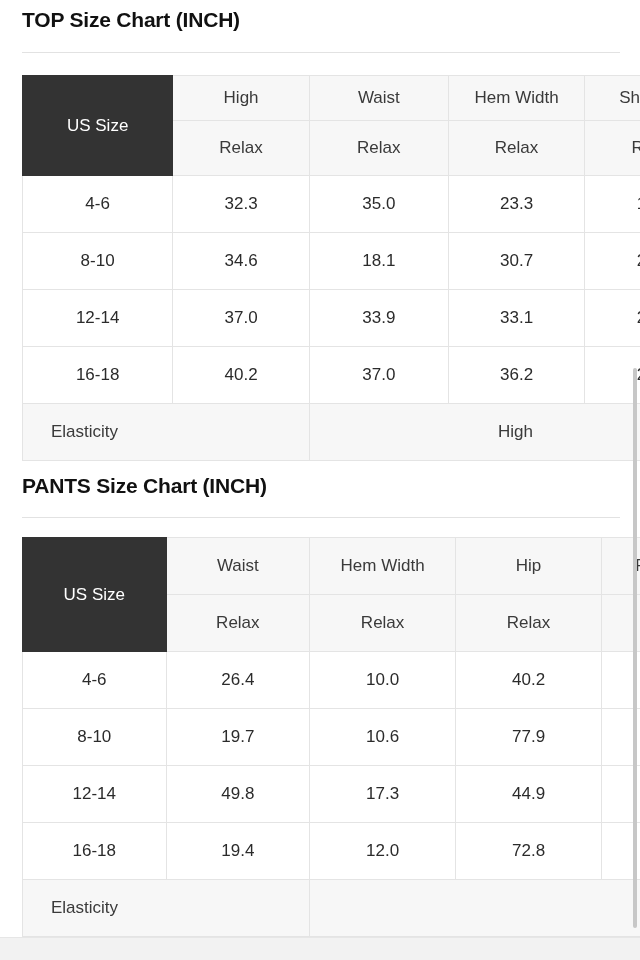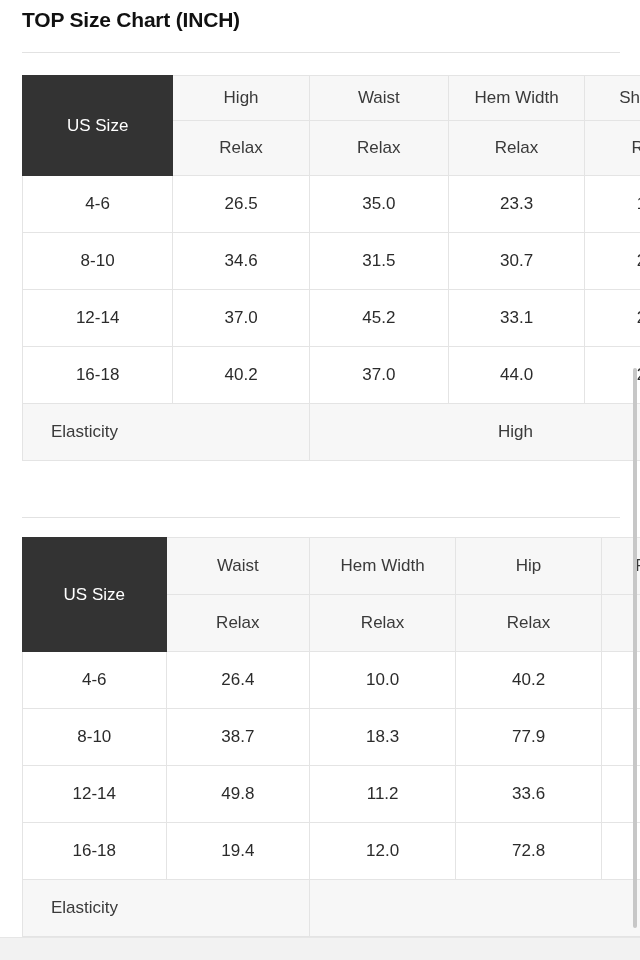--- a/index.html
+++ b/index.html
@@ -187,53 +187,54 @@
         <td class="hdr-cell">Shoulder</td>
       </tr>
       <tr>
         <td class="sub-cell">Relax</td>
         <td class="sub-cell">Relax</td>
         <td class="sub-cell">Relax</td>
         <td class="sub-cell">Relax</td>
       </tr>
       <tr>
         <td class="data-cell">4-6</td>
-        <td class="data-cell">26.5</td>
+        <td class="data-cell">32.3</td>
         <td class="data-cell">35.0</td>
         <td class="data-cell">23.3</td>
         <td class="data-cell">19.3</td>
       </tr>
       <tr>
         <td class="data-cell">8-10</td>
         <td class="data-cell">34.6</td>
-        <td class="data-cell">31.5</td>
+        <td class="data-cell">18.1</td>
         <td class="data-cell">30.7</td>
         <td class="data-cell">20.5</td>
       </tr>
       <tr>
         <td class="data-cell">12-14</td>
         <td class="data-cell">37.0</td>
-        <td class="data-cell">45.2</td>
+        <td class="data-cell">33.9</td>
         <td class="data-cell">33.1</td>
         <td class="data-cell">21.7</td>
       </tr>
       <tr>
         <td class="data-cell">16-18</td>
         <td class="data-cell">40.2</td>
         <td class="data-cell">37.0</td>
-        <td class="data-cell">44.0</td>
+        <td class="data-cell">36.2</td>
         <td class="data-cell">23.2</td>
       </tr>
       <tr>
         <td class="elas-label" colspan="2">Elasticity</td>
         <td class="elas-value" colspan="3">High</td>
       </tr>
     </tbody>
   </table>
 
+  <h1 class="section-title title-pants">PANTS Size Chart (INCH)</h1>
   <div class="rule rule-pants"></div>
 
   <table id="pants-table" class="size-table">
     <colgroup>
       <col style="width:120px">
       <col style="width:120px">
       <col style="width:122px">
       <col style="width:122px">
       <col style="width:122px">
     </colgroup>
@@ -253,30 +254,30 @@
       </tr>
       <tr>
         <td class="data-cell">4-6</td>
         <td class="data-cell">26.4</td>
         <td class="data-cell">10.0</td>
         <td class="data-cell">40.2</td>
         <td class="data-cell">12.1</td>
       </tr>
       <tr>
         <td class="data-cell">8-10</td>
-        <td class="data-cell">38.7</td>
-        <td class="data-cell">18.3</td>
+        <td class="data-cell">19.7</td>
+        <td class="data-cell">10.6</td>
         <td class="data-cell">77.9</td>
         <td class="data-cell">12.4</td>
       </tr>
       <tr>
         <td class="data-cell">12-14</td>
         <td class="data-cell">49.8</td>
-        <td class="data-cell">11.2</td>
-        <td class="data-cell">33.6</td>
+        <td class="data-cell">17.3</td>
+        <td class="data-cell">44.9</td>
         <td class="data-cell">12.7</td>
       </tr>
       <tr>
         <td class="data-cell">16-18</td>
         <td class="data-cell">19.4</td>
         <td class="data-cell">12.0</td>
         <td class="data-cell">72.8</td>
         <td class="data-cell">13.1</td>
       </tr>
       <tr>

